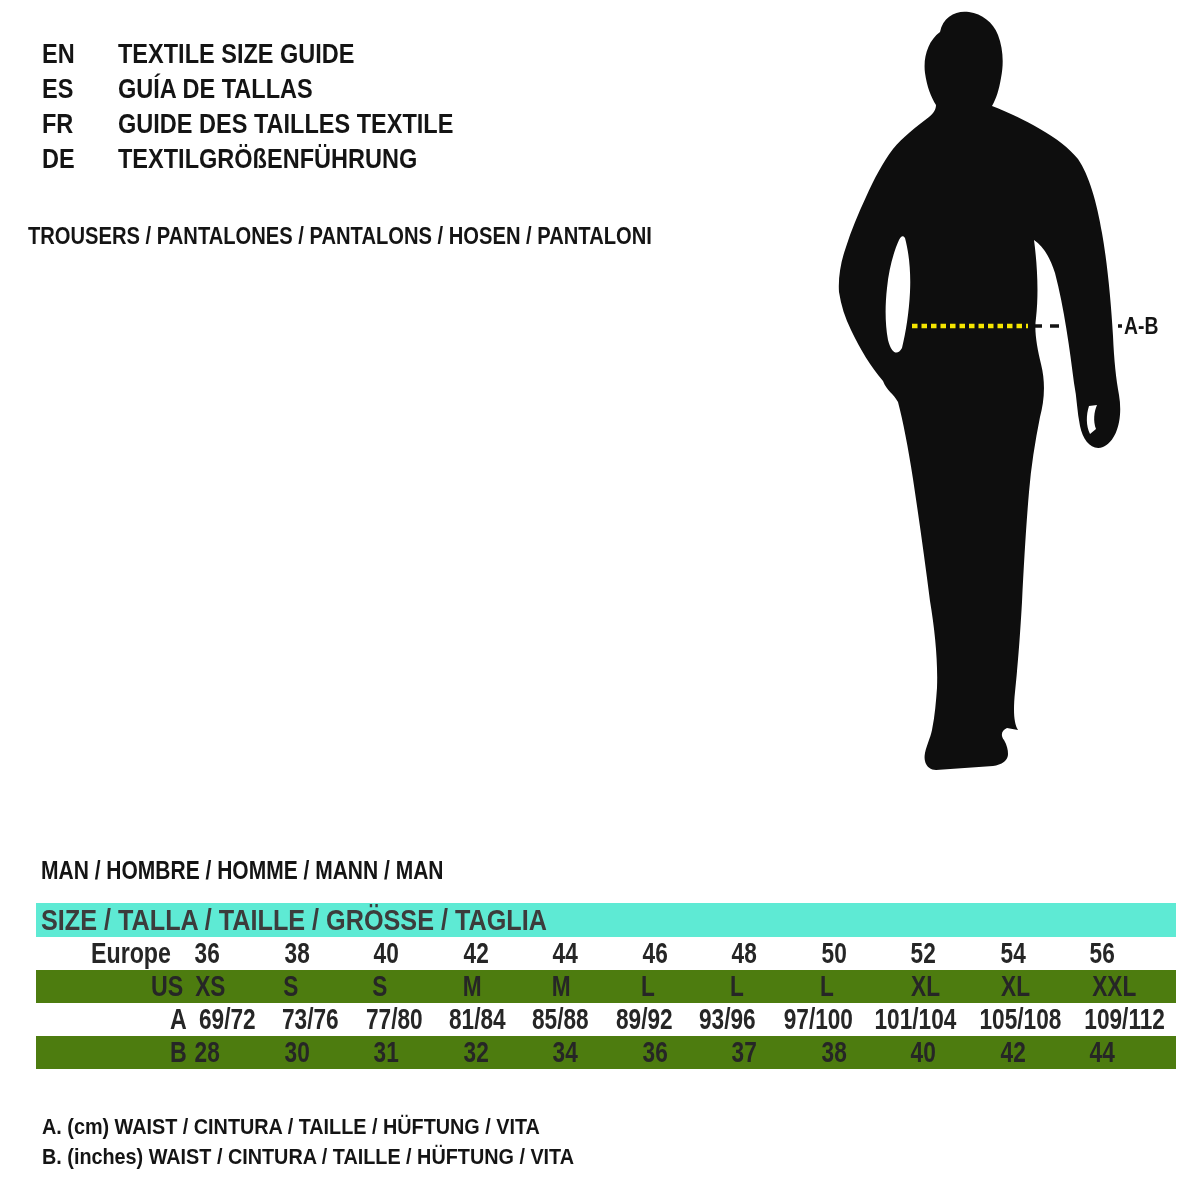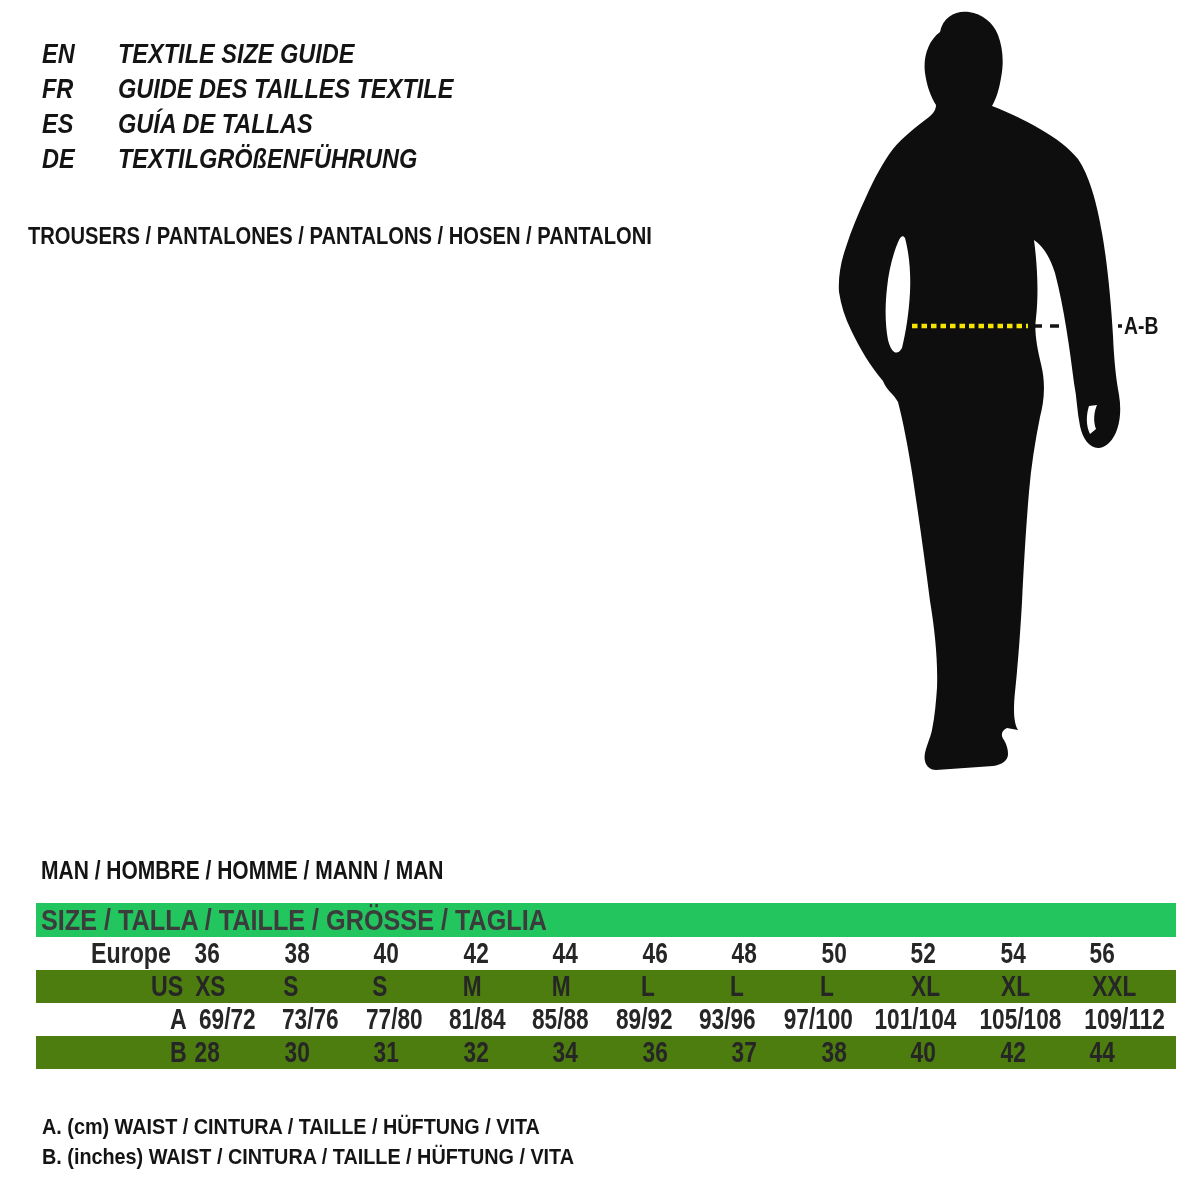--- a/index.html
+++ b/index.html
@@ -14,59 +14,59 @@
   }
   .canvas { position:absolute; left:0; top:0; width:1200px; height:1200px; }
 
   
   .cx   { display:inline-block; transform:scaleX(0.84); transform-origin:0 50%; white-space:nowrap; }
   .cx90 { display:inline-block; transform:scaleX(0.90); transform-origin:0 50%; white-space:nowrap; }
   .num  { display:inline-block; transform:scaleX(0.78); transform-origin:50% 50%; white-space:nowrap; }
   .numl { display:inline-block; transform:scaleX(0.80); transform-origin:0 50%; white-space:nowrap; }
 
   .lang-block { position:absolute; left:42px; top:36px; font-size:28px; }
-  .lang-row   { height:35px; line-height:35px; display:flex;font-style:italic; }
+  .lang-row   { height:35px; line-height:35px; display:flex; }
   .lang-code  { width:76px; }
 
   .trousers-heading { position:absolute; left:28px; top:222px; font-size:24px; line-height:28px; }
 
   .figure-svg { position:absolute; left:0; top:0; width:1200px; height:1200px; }
 
   .ab-label { position:absolute; left:1124px; top:312px; font-size:23px; line-height:28px; }
 
   .man-heading { position:absolute; left:41px; top:858px; font-size:25px; line-height:25px; }
 
   .size-table { position:absolute; left:36px; top:903px; width:1140px; font-size:29px; }
-  .thead { height:34px; line-height:34px; background:#22c55e; color:#3c3c3c;
+  .thead { height:34px; line-height:34px; background:#5eead4; color:#3c3c3c;
            padding-left:5px; font-size:30px; }
   .trow  { display:flex; height:33px; line-height:33px; color:#262626; }
   .trow.stripe { background:#4d7c0f; }
   .rlabel { width:155px; padding-left:5px; box-sizing:border-box; text-align:right; }
   .cell   { flex:1; text-align:left; }
 
   .notes { position:absolute; left:42px; top:1112px; font-size:22px;text-decoration:underline; }
   .notes div { height:30px; line-height:30px; }
 </style>
 </head>
 <body>
 
 <div class="canvas">
 
   <div class="lang-block">
     <div class="lang-row">
       <span class="lang-code"><span class="cx">EN</span></span>
       <span class="cx">TEXTILE SIZE GUIDE</span>
     </div>
     <div class="lang-row">
+      <span class="lang-code"><span class="cx">ES</span></span>
+      <span class="cx">GUÍA DE TALLAS</span>
+    </div>
+    <div class="lang-row">
       <span class="lang-code"><span class="cx">FR</span></span>
       <span class="cx">GUIDE DES TAILLES TEXTILE</span>
-    </div>
-    <div class="lang-row">
-      <span class="lang-code"><span class="cx">ES</span></span>
-      <span class="cx">GUÍA DE TALLAS</span>
     </div>
     <div class="lang-row">
       <span class="lang-code"><span class="cx">DE</span></span>
       <span class="cx">TEXTILGRÖßENFÜHRUNG</span>
     </div>
   </div>
 
   <div class="trousers-heading">
     <span class="cx">TROUSERS / PANTALONES / PANTALONS / HOSEN / PANTALONI</span>
   </div>

